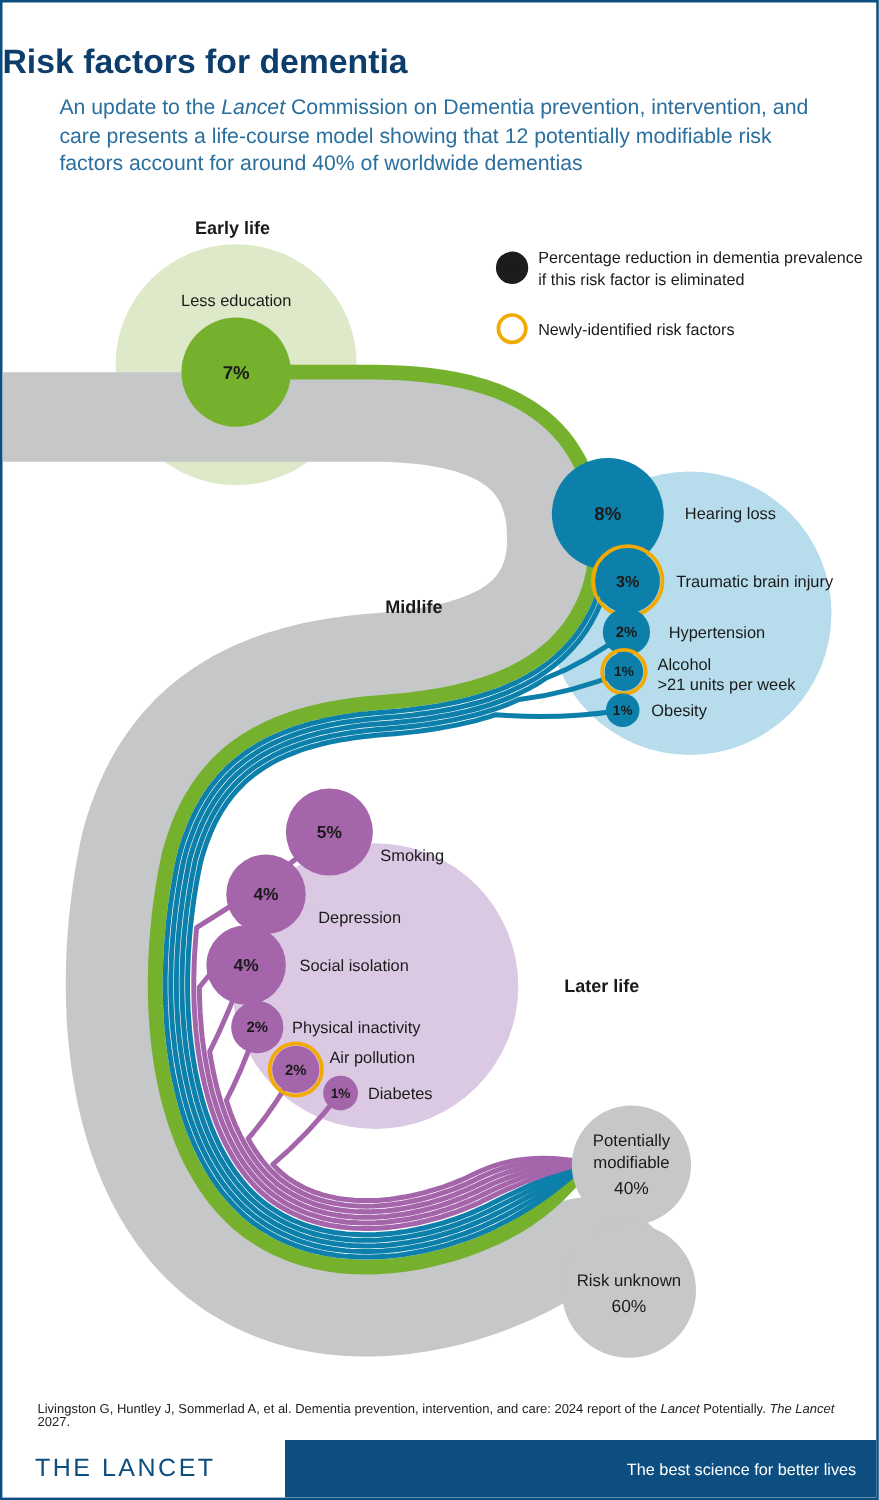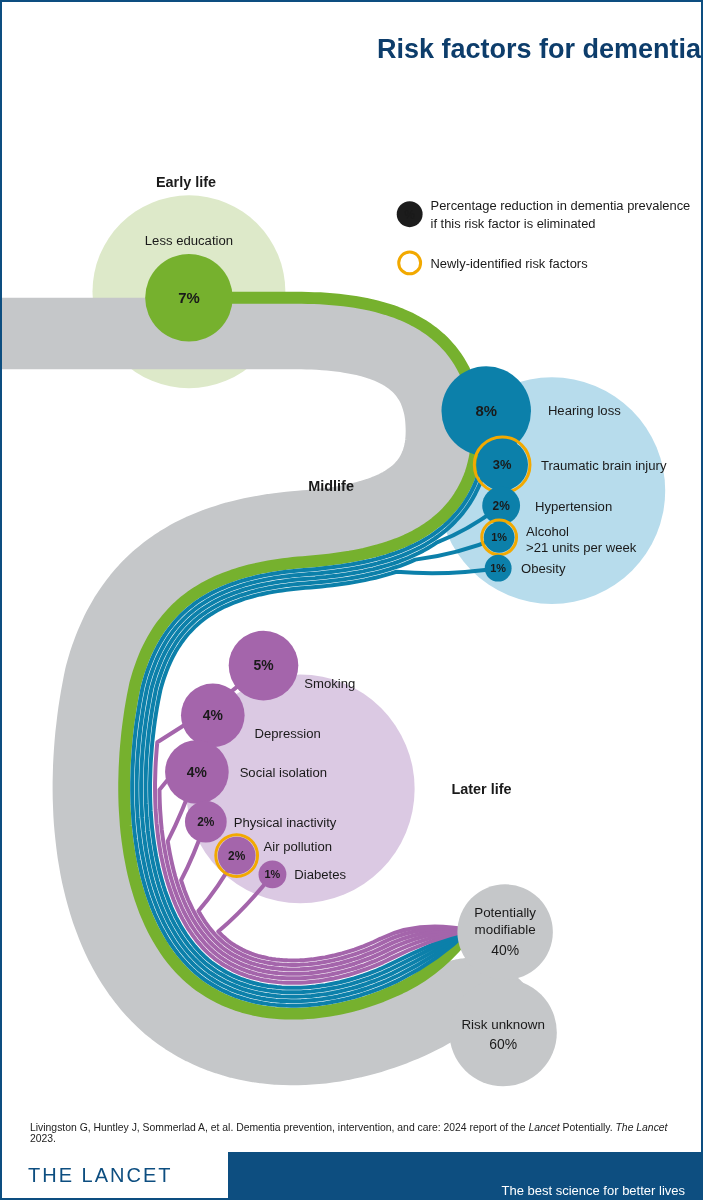--- a/index.html
+++ b/index.html
@@ -1,37 +1,38 @@
 <!DOCTYPE html>
 <html><head>
 <meta charset="utf-8">
 <style>
   html,body{margin:0;padding:0}
   body{background:#fff}
   .page{position:relative;width:703px;height:1200px;box-sizing:border-box;border:2px solid #0d4e80;
         background:#fff;overflow:hidden;font-family:"Liberation Sans",sans-serif;color:#1a1a1a}
-  .hdr{position:absolute;top:32px;left:0;right:0;text-align:right;z-index:2}
+  .hdr{position:absolute;top:32px;left:0;right:0;text-align:left;z-index:2}
   .hdr h1{margin:0;font-size:27px;font-weight:bold;color:#0d3d6b}
   .subtitle{margin:10px auto 0;width:608px;font-size:17px;line-height:1.33;color:#2a6f9e}
   .it{font-style:italic}
   #fig{position:absolute;left:0;top:0;width:699px;height:1196px;z-index:1}
   #fig text{font-family:"Liberation Sans",sans-serif;fill:#1a1a1a}
   .citation{position:absolute;left:28px;right:18px;top:1120px;margin:0;font-size:10.4px;color:#222;z-index:2}
   .ftr{position:absolute;left:0;right:0;bottom:0;height:46px;display:flex;z-index:2}
   .brand{width:226px;display:flex;align-items:center;padding-left:26px;box-sizing:border-box;
          font-size:20px;letter-spacing:2px;color:#0d4e80;background:#fff}
-  .tagbar{flex:1;background:#0d4e80;color:#fff;display:flex;align-items:flex-end;justify-content:flex-end;
+  .tagbar{flex:1;background:#0d4e80;color:#fff;display:flex;align-items:center;justify-content:flex-end;
           padding-right:16px;font-size:13px}
 </style>
 </head>
 <body>
 
 <div class="page">
   <div class="hdr">
     <h1>Risk factors for dementia</h1>
+    <p class="subtitle"><span>An update to the </span><span class="it">Lancet</span><span> Commission on Dementia prevention, intervention, and care presents a life-course model showing that 12 potentially modifiable risk factors account for around 40% of worldwide dementias</span></p>
   </div>
 
   <svg id="fig" viewBox="0 0 703 1200">
       <circle cx="188" cy="290" r="97" fill="#dde9c9"></circle>
       <circle cx="553" cy="490" r="114" fill="#b7dcec"></circle>
       <circle cx="300" cy="790" r="115" fill="#dbc9e3"></circle>
       <path d="M-10.0 332.0L-3.1 332.0L3.7 332.0L10.5 332.0L17.3 332.0L24.1 332.0L30.8 332.0L37.5 332.0L44.2 332.0L50.9 332.0L57.5 332.0L64.1 332.0L70.7 332.0L77.3 332.0L83.8 332.0L90.3 332.0L96.9 332.0L103.3 332.0L109.8 332.0L116.2 332.0L122.7 332.0L129.1 332.0L135.4 332.0L141.8 332.0L148.1 332.0L154.4 332.0L160.7 332.0L167.0 332.0L173.3 332.0L179.5 332.0L185.8 332.0L192.0 332.0L198.1 332.0L204.3 332.0L210.5 332.0L216.6 332.0L222.7 332.0L228.8 332.0L234.9 332.0L241.0 332.0L247.1 332.0L253.1 332.0L259.1 332.0L265.1 332.0L271.1 332.0L277.1 332.0L283.1 332.0L289.1 332.0L295.0 332.0L301.0 332.0L306.9 332.1L312.6 332.3L318.3 332.6L323.8 332.9L329.2 333.3L334.4 333.8L339.6 334.4L344.6 335.0L349.5 335.8L354.2 336.6L358.9 337.5L363.4 338.4L367.8 339.5L372.1 340.6L376.2 341.9L380.2 343.2L384.1 344.6L387.9 346.0L391.6 347.6L395.1 349.3L398.5 351.0L401.7 352.8L404.9 354.8L407.9 356.8L410.8 358.9L413.5 361.1L416.2 363.4L418.7 365.7L421.1 368.2L423.3 370.8L425.4 373.5L427.4 376.3L429.3 379.1L431.1 382.1L432.7 385.2L434.2 388.3L435.5 391.6L436.7 395.0L437.8 398.4L438.8 402.0L439.7 405.7L440.4 409.5L441.0 413.4L441.4 417.4L441.7 421.5L441.9 425.7L442.0 430.0L441.9 434.3L441.7 438.5L441.3 442.5L440.8 446.5L440.1 450.3L439.3 454.0L438.3 457.5L437.2 461.0L435.9 464.3L434.5 467.6L433.0 470.7L431.3 473.7L429.6 476.6L427.6 479.4L425.6 482.1L423.4 484.7L421.1 487.2L418.7 489.6L416.2 491.9L413.5 494.1L410.7 496.2L407.8 498.2L404.9 500.1L401.8 502.0L398.5 503.8L395.2 505.5L391.8 507.1L388.3 508.6L384.7 510.1L381.0 511.4L377.2 512.8L373.3 514.0L369.3 515.2L365.2 516.3L361.0 517.3L356.8 518.3L352.5 519.2L348.0 520.1L343.6 520.9L339.0 521.7L334.4 522.4L329.6 523.0L324.9 523.6L320.0 524.2L315.1 524.7L310.1 525.2L305.1 525.6L300.0 526.0L294.5 526.5L289.0 527.0L283.6 527.6L278.1 528.3L272.7 529.0L267.3 529.9L261.9 530.8L256.6 531.8L251.3 532.8L246.0 534.0L240.7 535.3L235.5 536.6L230.4 538.1L225.3 539.7L220.2 541.3L215.2 543.1L210.3 545.0L205.4 547.0L200.5 549.1L195.8 551.4L191.1 553.7L186.4 556.2L181.9 558.9L177.4 561.6L173.0 564.5L168.6 567.6L164.4 570.7L160.2 574.1L156.1 577.5L152.1 581.2L148.2 584.9L144.4 588.9L140.7 593.0L137.1 597.3L133.7 601.7L130.3 606.3L127.0 611.1L123.8 616.0L120.8 621.2L117.8 626.5L115.0 632.0L112.4 637.7L109.8 643.6L107.4 649.7L105.1 655.9L102.9 662.4L100.9 669.1L99.0 676.0L97.5 683.3L96.1 690.7L94.7 698.1L93.5 705.6L92.3 713.2L91.3 720.9L90.4 728.6L89.5 736.3L88.8 744.1L88.2 751.9L87.7 759.7L87.3 767.6L87.1 775.5L86.9 783.4L86.9 791.3L87.0 799.1L87.3 807.0L87.6 814.9L88.1 822.7L88.8 830.5L89.6 838.3L90.5 846.0L91.5 853.7L92.8 861.4L94.1 869.0L95.6 876.5L97.3 883.9L99.1 891.3L101.1 898.6L103.2 905.8L105.5 912.9L108.0 919.9L110.6 926.7L113.4 933.5L116.4 940.2L119.5 946.7L122.9 953.1L126.4 959.4L130.1 965.5L134.0 971.4L138.0 977.2L142.3 982.9L146.7 988.4L151.4 993.7L156.2 998.8L161.3 1003.7L166.5 1008.5L172.0 1013.0L177.7 1017.2L183.4 1021.2L189.3 1024.9L195.2 1028.3L201.2 1031.5L207.3 1034.4L213.5 1037.1L219.7 1039.5L225.9 1041.7L232.3 1043.7L238.6 1045.5L245.0 1047.0L251.4 1048.3L257.9 1049.4L264.3 1050.3L270.8 1051.0L277.3 1051.6L283.8 1051.9L290.3 1052.0L296.8 1052.0L303.2 1051.8L309.7 1051.4L316.1 1050.9L322.5 1050.3L328.9 1049.4L335.2 1048.5L341.4 1047.4L347.6 1046.1L353.8 1044.8L359.9 1043.3L365.9 1041.7L371.9 1040.0L377.7 1038.1L383.5 1036.2L389.2 1034.2L394.8 1032.1L400.2 1029.9L405.6 1027.7L410.8 1025.4L416.0 1023.0L421.0 1020.5L425.9 1018.0L430.6 1015.4L435.2 1012.8L439.6 1010.1L443.9 1007.5L448.0 1004.7L452.0 1002.0L453.3 1001.2L454.5 1000.4L455.8 999.7L457.0 999.0L458.3 998.5L459.6 997.9L460.8 997.5L462.1 997.1L463.4 996.8L464.7 996.5L465.9 996.3L467.2 996.1L468.5 996.0L469.7 996.0L471.0 996.0L472.2 996.0L473.5 996.2L474.7 996.3L475.9 996.5L477.2 996.8L478.4 997.1L479.6 997.5L480.8 997.9L482.0 998.4L483.2 998.9L484.4 999.4L485.5 1000.0L486.7 1000.7L487.8 1001.3L488.9 1002.1L490.0 1002.8L491.1 1003.6L492.2 1004.5L493.2 1005.3L494.3 1006.3L495.3 1007.2L496.3 1008.2L497.3 1009.2L498.3 1010.2L499.2 1011.3L500.1 1012.4L501.1 1013.6L501.9 1014.7L502.8 1015.9L503.6 1017.2L504.4 1018.4L505.2 1019.7L506.0 1021.0" fill="none" stroke="#c5c7c9" stroke-width="72" stroke-linejoin="round"></path>
       <path d="M192.0 296.0L198.1 296.0L204.3 296.0L210.5 296.0L216.6 296.0L222.7 296.0L228.8 296.0L234.9 296.0L241.0 296.0L247.1 296.0L253.1 296.0L259.1 296.0L265.1 296.0L271.1 296.0L277.1 296.0L283.1 296.0L289.1 296.0L295.1 296.0L301.4 296.0L307.8 296.2L314.0 296.4L320.2 296.6L326.2 297.0L332.2 297.5L338.1 298.0L343.8 298.7L349.5 299.4L355.1 300.2L360.6 301.2L366.1 302.2L371.4 303.3L376.6 304.6L381.8 306.0L386.9 307.5L391.9 309.1L396.8 310.8L401.6 312.7L406.3 314.8L411.0 316.9L415.5 319.3L419.9 321.8L424.3 324.4L428.5 327.2L432.6 330.2L436.6 333.4L440.4 336.7L444.1 340.2L447.6 343.9L451.0 347.7L454.1 351.7L457.1 355.9L459.9 360.2L462.5 364.6L464.9 369.1L467.1 373.8L469.1 378.5L470.8 383.4L472.4 388.3L473.7 393.3L474.9 398.3L475.9 403.5L476.7 408.7L477.2 413.9L477.7 419.2L477.9 424.6L478.0 430.1L477.9 435.6L477.6 441.2L477.1 446.7L476.3 452.1L475.4 457.4L474.2 462.6L472.8 467.8L471.2 472.8L469.3 477.8L467.2 482.6L464.9 487.3L462.4 491.9L459.7 496.2L456.8 500.5L453.7 504.6L450.4 508.4L447.0 512.2L443.5 515.7L439.8 519.0L435.9 522.2L432.0 525.2L428.0 528.0L423.9 530.7L419.7 533.2L415.4 535.6L411.1 537.8L406.7 539.9L402.2 541.8L397.7 543.6L393.1 545.3L388.5 546.9L383.8 548.4L379.1 549.8L374.3 551.1L369.5 552.3L364.6 553.5L359.7 554.5L354.7 555.5L349.7 556.4L344.6 557.2L339.5 558.0L334.4 558.7L329.2 559.4L324.0 560.0L318.7 560.5L313.4 561.0L308.0 561.5L302.9 561.9L297.8 562.3L292.7 562.8L287.7 563.4L282.8 564.0L277.9 564.7L273.0 565.4L268.2 566.2L263.4 567.1L258.7 568.1L254.1 569.1L249.5 570.2L245.0 571.4L240.6 572.6L236.2 574.0L231.9 575.4L227.7 576.9L223.5 578.5L219.4 580.1L215.4 581.9L211.5 583.7L207.7 585.7L203.9 587.7L200.3 589.8L196.7 592.0L193.2 594.3L189.7 596.7L186.4 599.2L183.1 601.8L179.9 604.6L176.8 607.4L173.7 610.4L170.8 613.4L167.9 616.7L165.1 620.0L162.3 623.5L159.6 627.1L157.0 630.9L154.5 634.9L152.0 639.0L149.7 643.3L147.4 647.8L145.1 652.5L143.0 657.4L141.0 662.5L139.1 667.8L137.2 673.3L135.5 679.1L134.0 684.4L132.8 690.4L131.4 697.3L130.2 704.2L129.0 711.2L128.0 718.3L127.0 725.5L126.1 732.7L125.4 739.9L124.7 747.1L124.1 754.4L123.7 761.7L123.3 769.1L123.1 776.4L122.9 783.7L122.9 791.0L123.0 798.4L123.2 805.6L123.6 812.9L124.1 820.1L124.6 827.3L125.3 834.4L126.2 841.5L127.2 848.5L128.2 855.4L129.5 862.2L130.8 869.0L132.3 875.7L133.9 882.3L135.7 888.7L137.6 895.1L139.6 901.3L141.8 907.4L144.0 913.4L146.5 919.3L149.0 925.0L151.7 930.6L154.5 936.0L157.5 941.2L160.6 946.3L163.8 951.3L167.1 956.1L170.6 960.7L174.2 965.1L178.0 969.4L181.9 973.5L185.9 977.5L190.1 981.2L194.3 984.7L198.6 988.0L203.3 991.1L207.9 994.1L212.7 996.8L217.5 999.4L222.3 1001.7L227.2 1003.8L232.2 1005.8L237.3 1007.6L242.4 1009.2L247.6 1010.6L252.8 1011.9L258.1 1012.9L263.4 1013.9L268.8 1014.6L274.2 1015.2L279.6 1015.6L285.1 1015.9L290.6 1016.0L296.1 1016.0L301.7 1015.8L307.2 1015.5L312.8 1015.1L318.3 1014.5L323.8 1013.8L329.3 1012.9L334.8 1012.0L340.2 1010.9L345.6 1009.7L351.0 1008.4L356.3 1007.0L361.5 1005.5L366.7 1003.9L371.8 1002.2L376.8 1000.4L381.8 998.6L386.6 996.6L391.3 994.6L395.9 992.6L400.4 990.5L404.8 988.3Q442.3 969.4 470 932" fill="none" stroke="#76b12e" stroke-width="12" stroke-linejoin="round"></path>
       <path d="M487 410Q486.3 420.4 485.7 418.7L485.9 424.3L486.0 430.1L485.9 435.9L485.6 441.8L485.0 447.6L484.2 453.3L483.2 459.0L482.0 464.6L480.5 470.1L478.7 475.5L476.7 480.8L474.5 486.0L472.0 491.0L469.3 495.9L466.4 500.6L463.3 505.2L460.0 509.5L456.4 513.7L452.8 517.7L449.0 521.5L445.0 525.1L440.9 528.5L436.7 531.7L432.5 534.7L428.1 537.5L423.7 540.2L419.2 542.6L414.6 545.0L410.0 547.1L405.3 549.2L400.6 551.1L395.8 552.9L391.0 554.5L386.2 556.1L381.3 557.5L376.3 558.9L371.3 560.1L366.3 561.3L361.3 562.3L356.2 563.3L351.1 564.3L345.9 565.1L340.7 565.9L335.4 566.6L330.1 567.3L324.8 567.9L319.5 568.5L314.1 569.0L308.7 569.5L303.6 569.9L298.5 570.3L293.6 570.8L288.7 571.3L283.8 571.9L279.0 572.6L274.3 573.3L269.6 574.1L265.0 575.0L260.4 575.9L255.9 576.9L251.5 578.0L247.1 579.1L242.8 580.3L238.6 581.6L234.5 583.0L230.4 584.4L226.5 585.9L222.6 587.5L218.8 589.2L215.0 590.9L211.4 592.8L207.8 594.7L204.4 596.7L201.0 598.8L197.7 600.9L194.4 603.2L191.3 605.6L188.2 608.0L185.2 610.6L182.3 613.2L179.4 616.0L176.6 618.9L173.9 621.9L171.3 625.1L168.7 628.3L166.1 631.8L163.7 635.4L161.3 639.1L159.0 643.0L156.7 647.1L154.5 651.4L152.4 655.8L150.4 660.5L148.5 665.4L146.6 670.4L144.8 675.7L143.2 681.3L141.8 686.3L140.6 692.0L139.3 698.7L138.1 705.6L137.0 712.5L135.9 719.5L134.9 726.5L134.1 733.6L133.3 740.7L132.7 747.8L132.1 755.0L131.7 762.2L131.3 769.4L131.1 776.6L130.9 783.8L130.9 791.0L131.0 798.2L131.2 805.3L131.6 812.4L132.0 819.5L132.6 826.6L133.3 833.5L134.1 840.4L135.1 847.3L136.1 854.1L137.3 860.8L138.7 867.4L140.1 873.9L141.7 880.3L143.4 886.5L145.2 892.7L147.2 898.8L149.3 904.7L151.5 910.5L153.8 916.1L156.3 921.6L158.9 927.0L161.6 932.2L164.4 937.2L167.3 942.1L170.4 946.8L173.6 951.4L176.9 955.8L180.4 960.0L183.9 964.0L187.6 967.9L191.4 971.6L195.3 975.2L199.2 978.4L203.3 981.5L207.7 984.5L212.1 987.2L216.5 989.8L221.1 992.2L225.7 994.4L230.3 996.5L235.0 998.3L239.8 1000.0L244.7 1001.5L249.6 1002.9L254.5 1004.0L259.6 1005.1L264.6 1005.9L269.8 1006.7L274.9 1007.2L280.2 1007.6L285.4 1007.9L290.7 1008.0L296.0 1008.0L301.3 1007.8L306.7 1007.5L312.0 1007.1L317.4 1006.6L322.7 1005.9L328.0 1005.0L333.3 1004.1L338.6 1003.1L343.8 1001.9L349.0 1000.6L354.2 999.3L359.3 997.8L364.3 996.2L369.2 994.6L374.1 992.9L378.9 991.1L383.6 989.2L388.1 987.3L392.6 985.3L397.0 983.3L401.2 981.2Q438.7 962.3 470 932" fill="none" stroke="#0c80aa" stroke-width="4" stroke-linejoin="round"></path>
       <path d="M503 464Q493.9 473.7 484.8 471.4L483.0 477.0L480.9 482.5L478.6 487.8L476.0 493.1L473.2 498.2L470.2 503.1L466.9 507.8L463.5 512.4L459.8 516.7L456.0 520.8L452.0 524.8L447.9 528.5L443.7 532.0L439.4 535.3L435.0 538.4L430.5 541.3L425.9 544.1L421.3 546.6L416.6 549.0L411.8 551.2L407.0 553.3L402.2 555.3L397.3 557.1L392.4 558.8L387.5 560.4L382.5 561.8L377.5 563.2L372.4 564.5L367.3 565.7L362.2 566.8L357.0 567.8L351.8 568.7L346.6 569.6L341.3 570.4L336.0 571.1L330.7 571.8L325.3 572.4L319.9 573.0L314.5 573.5L309.0 573.9L303.9 574.3L298.9 574.8L294.0 575.2L289.2 575.8L284.4 576.4L279.7 577.0L275.0 577.7L270.4 578.5L265.8 579.4L261.3 580.3L256.9 581.3L252.6 582.3L248.3 583.4L244.1 584.6L240.0 585.9L235.9 587.2L232.0 588.6L228.1 590.1L224.3 591.7L220.6 593.3L217.0 595.0L213.5 596.8L210.0 598.6L206.7 600.5L203.4 602.6L200.2 604.7L197.1 606.8L194.0 609.1L191.1 611.5L188.2 613.9L185.4 616.5L182.6 619.2L179.9 622.0L177.3 624.9L174.7 627.9L172.2 631.1L169.8 634.4L167.4 637.8L165.1 641.5L162.9 645.2L160.7 649.2L158.6 653.4L156.5 657.7L154.6 662.2L152.7 667.0L150.9 671.9L149.1 677.1L147.5 682.5L146.2 687.3L145.0 692.8L143.7 699.5L142.5 706.3L141.4 713.2L140.4 720.1L139.4 727.1L138.6 734.1L137.8 741.1L137.2 748.2L136.6 755.3L136.1 762.4L135.8 769.6L135.6 776.7L135.4 783.9L135.4 791.0L135.5 798.1L135.7 805.2L136.1 812.2L136.5 819.2L137.1 826.1L137.8 833.0L138.6 839.9L139.5 846.6L140.6 853.3L141.8 859.9L143.1 866.4L144.5 872.8L146.0 879.1L147.7 885.3L149.5 891.4L151.4 897.3L153.5 903.1L155.7 908.8L157.9 914.3L160.4 919.7L162.9 925.0L165.5 930.0L168.3 934.9L171.2 939.7L174.1 944.3L177.2 948.7L180.5 953.0L183.8 957.1L187.2 961.0L190.8 964.8L194.5 968.4L198.3 971.8L202.0 974.9L205.9 977.8L210.1 980.7L214.4 983.4L218.7 985.9L223.1 988.2L227.5 990.3L232.0 992.3L236.6 994.1L241.2 995.7L245.9 997.2L250.7 998.5L255.5 999.7L260.4 1000.7L265.3 1001.5L270.3 1002.2L275.4 1002.8L280.5 1003.2L285.6 1003.4L290.7 1003.5L295.9 1003.5L301.1 1003.4L306.4 1003.1L311.6 1002.6L316.8 1002.1L322.1 1001.4L327.3 1000.6L332.5 999.7L337.7 998.7L342.8 997.5L347.9 996.3L353.0 994.9L358.0 993.5L362.9 992.0L367.8 990.4L372.6 988.7L377.2 986.9L381.9 985.1L386.4 983.2L390.7 981.2L395.0 979.2L399.2 977.2Q436.7 958.3 470 932" fill="none" stroke="#0c80aa" stroke-width="4" stroke-linejoin="round"></path>
@@ -95,21 +96,21 @@
       <text x="504" y="1031" text-anchor="middle" font-size="13.5">Risk unknown</text>
       <text x="504" y="1052" text-anchor="middle" font-size="14">60%</text>
       <circle cx="410" cy="212" r="13" fill="#1c1c1c"></circle>
       <text x="410" y="216.5" text-anchor="middle" font-size="12" font-weight="bold" fill="#fff">%</text>
       <text x="431" y="208" font-size="13">Percentage reduction in dementia prevalence</text>
       <text x="431" y="226" font-size="13">if this risk factor is eliminated</text>
       <circle cx="410" cy="261" r="11" fill="#fff" stroke="#f2a900" stroke-width="3"></circle>
       <text x="431" y="266" font-size="13">Newly-identified risk factors</text>
     </svg>
 
-  <p class="citation"><span>Livingston G, Huntley J, Sommerlad A, et al. Dementia prevention, intervention, and care: 2024 report of the </span><span class="it">Lancet</span><span> Potentially. </span><span class="it">The Lancet</span><span> 2023.</span></p>
+  <p class="citation"><span>Livingston G, Huntley J, Sommerlad A, et al. Dementia prevention, intervention, and care: 2024 report of the </span><span class="it">Lancet</span><span> Potentially. </span><span class="it">The Lancet</span><span> 2027.</span></p>
 
   <div class="ftr">
     <div class="brand">THE LANCET</div>
     <div class="tagbar">
       <span>The best science for better lives</span>
     </div>
   </div>
 </div>
 
 </body></html>

